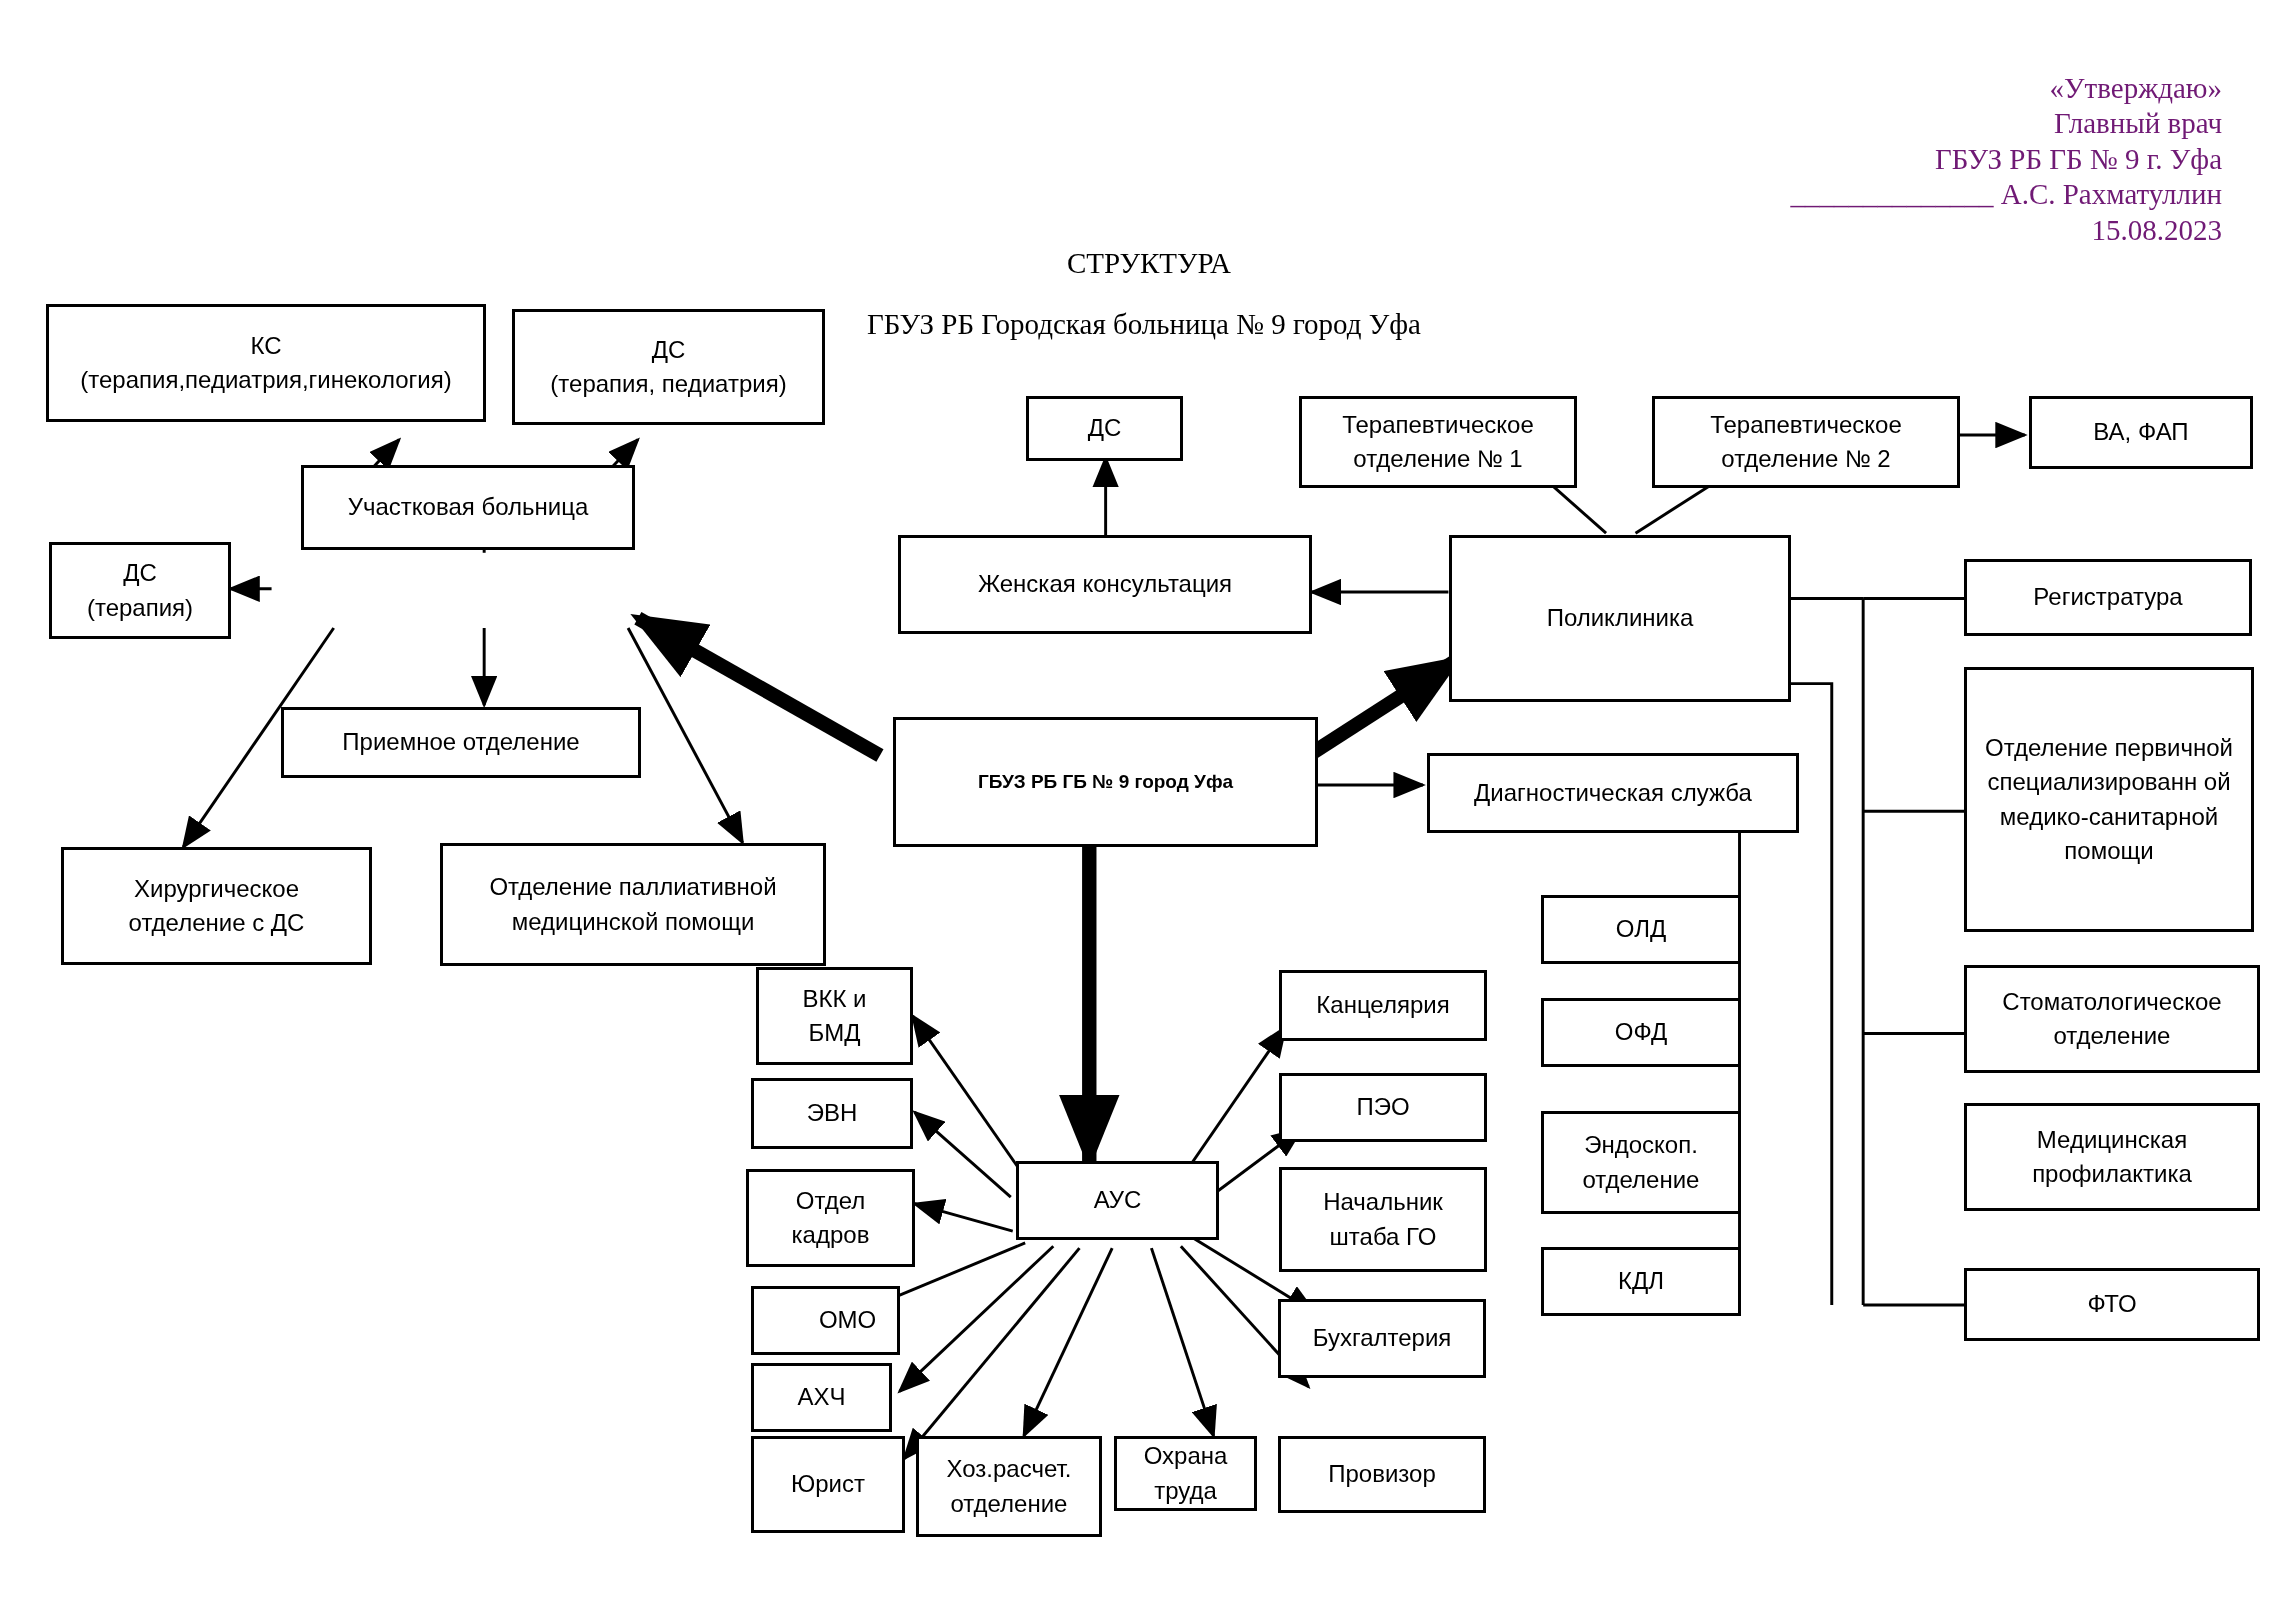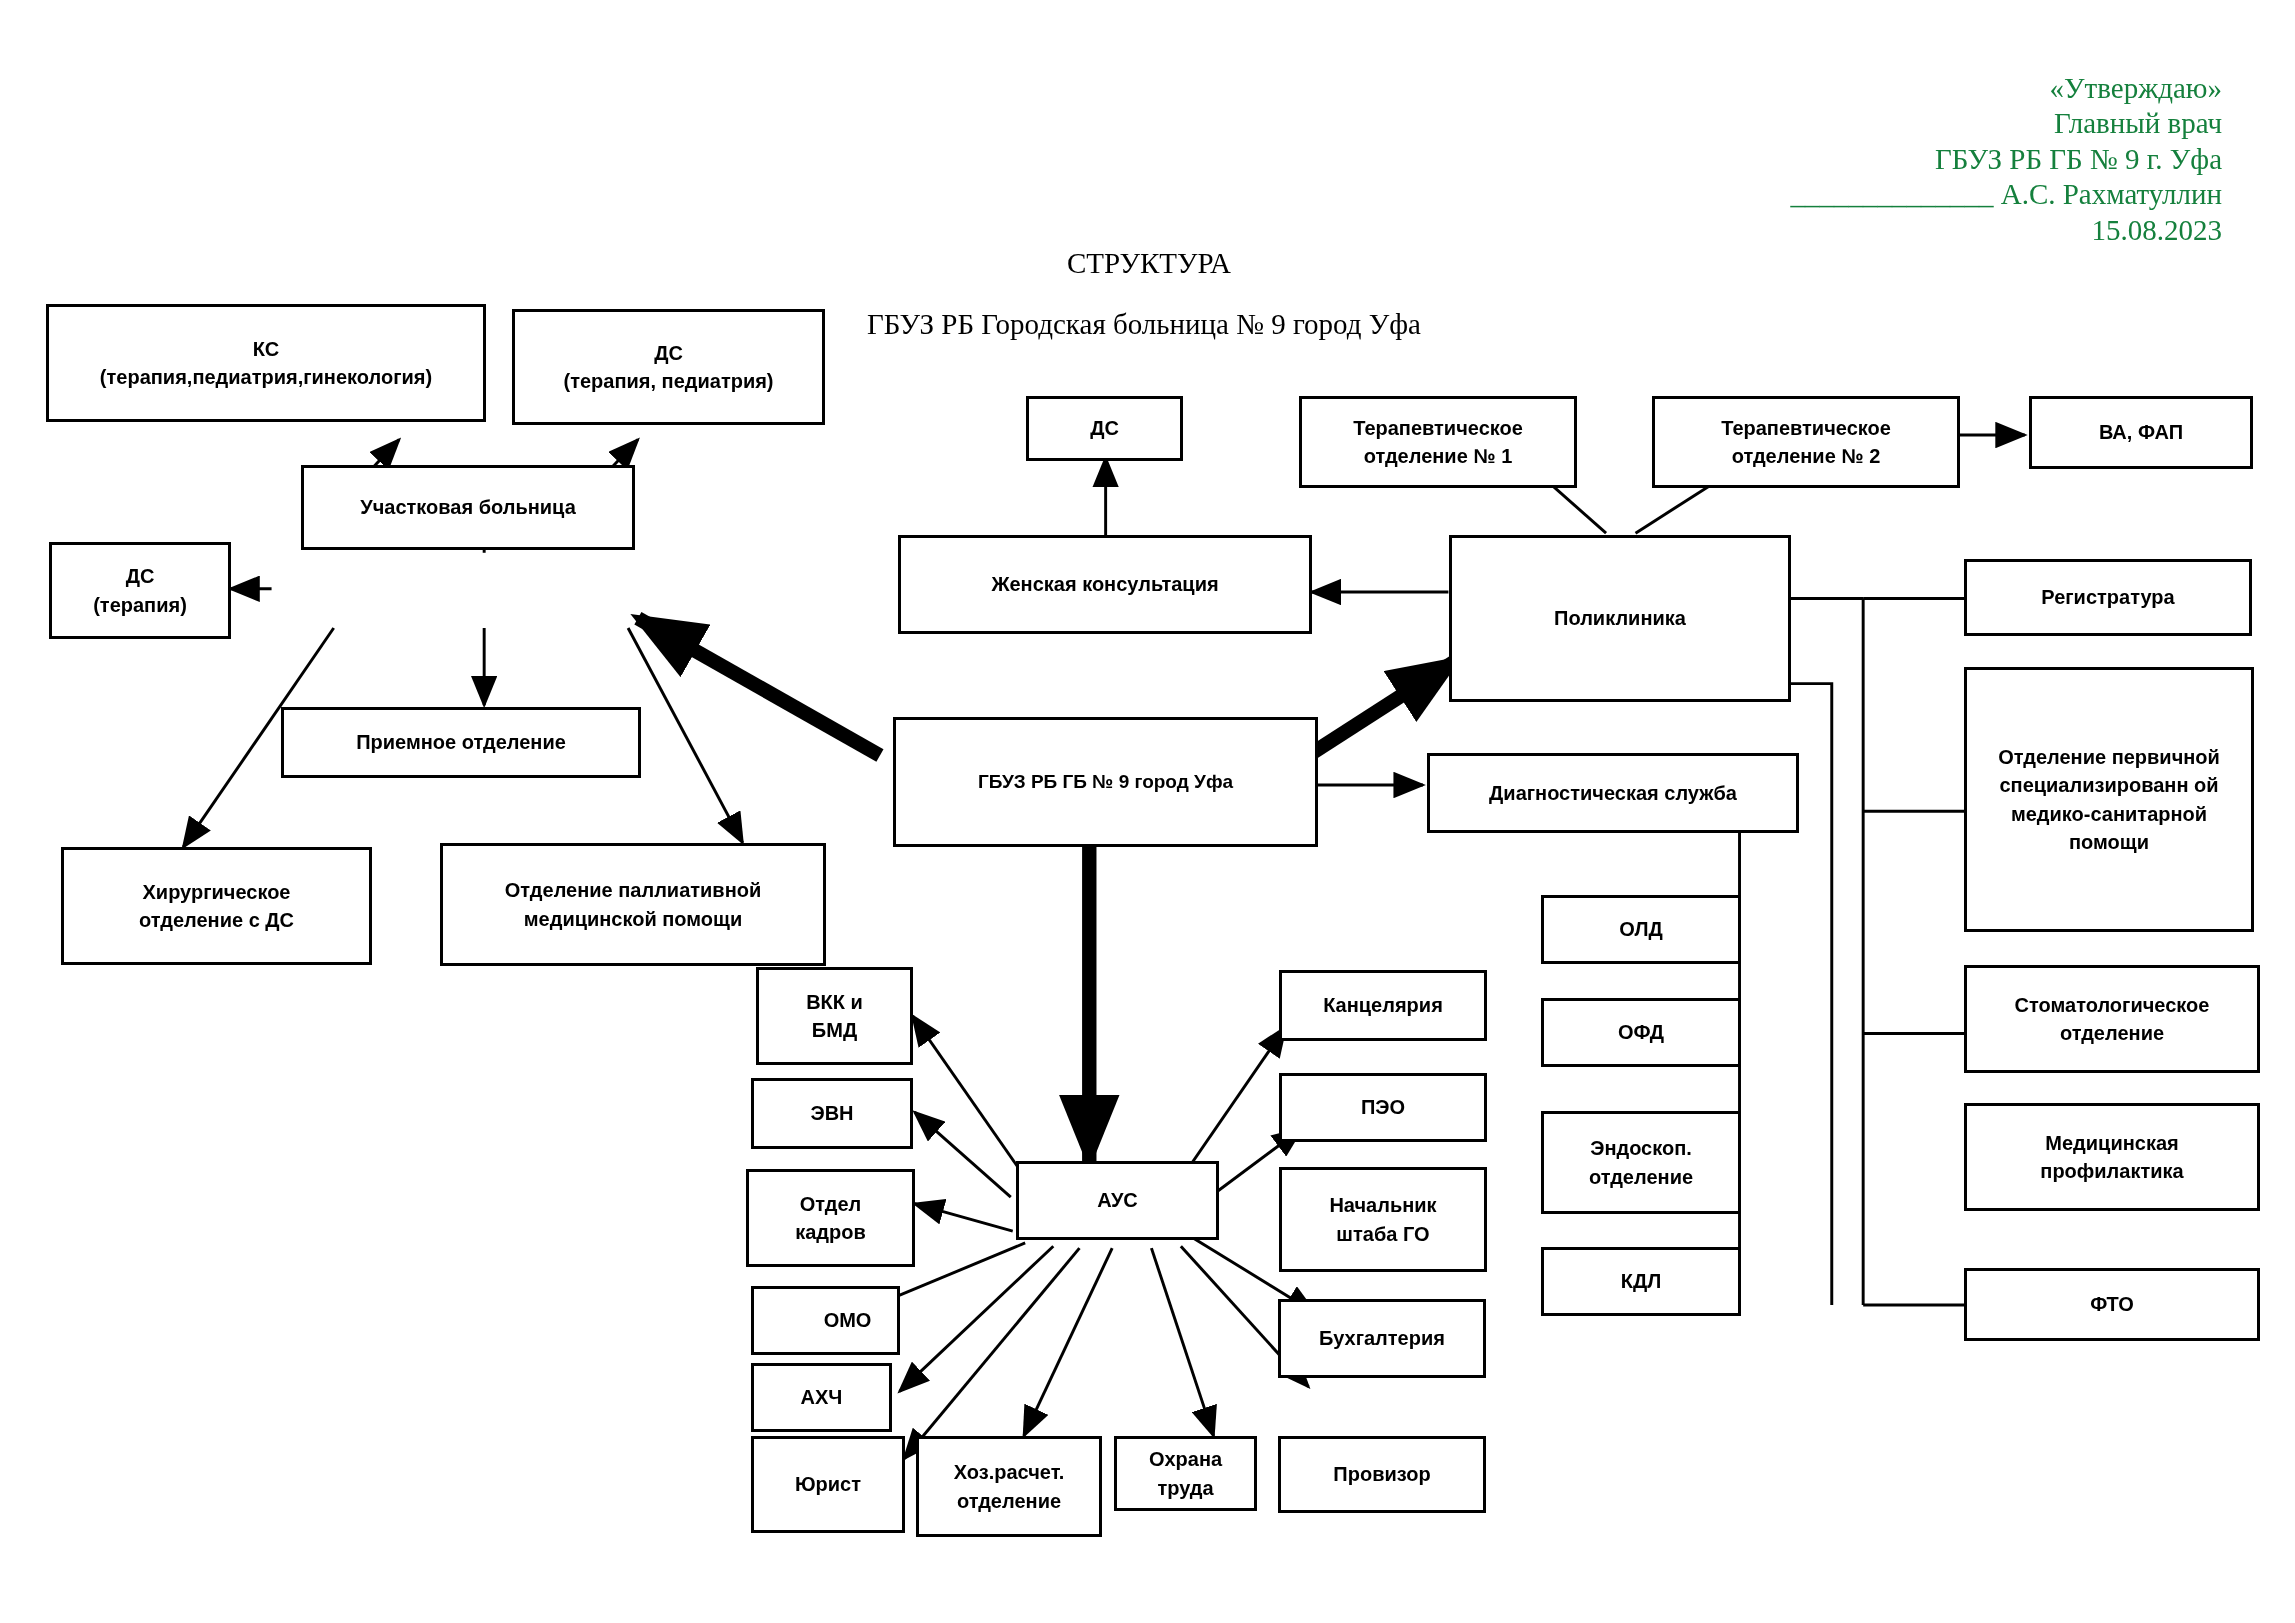--- a/index.html
+++ b/index.html
@@ -1,24 +1,24 @@
 <!DOCTYPE html>
 <html style="font-size:10.5px"><head>
 <meta charset="utf-8">
 <style>
   html,body{margin:0;padding:0;background:#fff;}
   body{width:2295px;height:1623px;font-family:"Liberation Sans",sans-serif;overflow:hidden;}
   #root{position:relative;width:2295px;height:1623px;background:#fff;}
   svg#canvas{position:absolute;left:0;top:0;width:2295px;height:1623px;}
-  .hdr{position:absolute;text-align:right;font-family:"Liberation Serif",serif;font-size:29px;line-height:1.22;color:#15803d;white-space:nowrap;}
+  .hdr{position:absolute;text-align:right;font-family:"Liberation Serif",serif;font-size:29px;line-height:1.22;color:#701a75;white-space:nowrap;}
   .ttl{position:absolute;font-family:"Liberation Serif",serif;font-size:29px;color:#000;white-space:nowrap;}
   .nodebox{position:absolute;box-sizing:border-box;border:3.3px solid #000;background:#fff;
            display:flex;align-items:center;justify-content:center;text-align:center;
-           font-family:"Liberation Sans",sans-serif;font-size:20px;line-height:1.42;color:#000;
-           padding:1.3px 3.9px;overflow:hidden;font-weight:bold;}
+           font-family:"Liberation Sans",sans-serif;font-size:24px;line-height:1.42;color:#000;
+           padding:1.3px 3.9px;overflow:hidden;}
   .nodebox.bold{font-weight:bold;font-size:19px;border-width:3.3px;}
   .nodebox span{display:block;width:100%;}
 </style>
 </head>
 <body>
 
 <div id="root">
 
   <svg id="canvas" viewBox="0 0 3508 2481">
     <defs>

